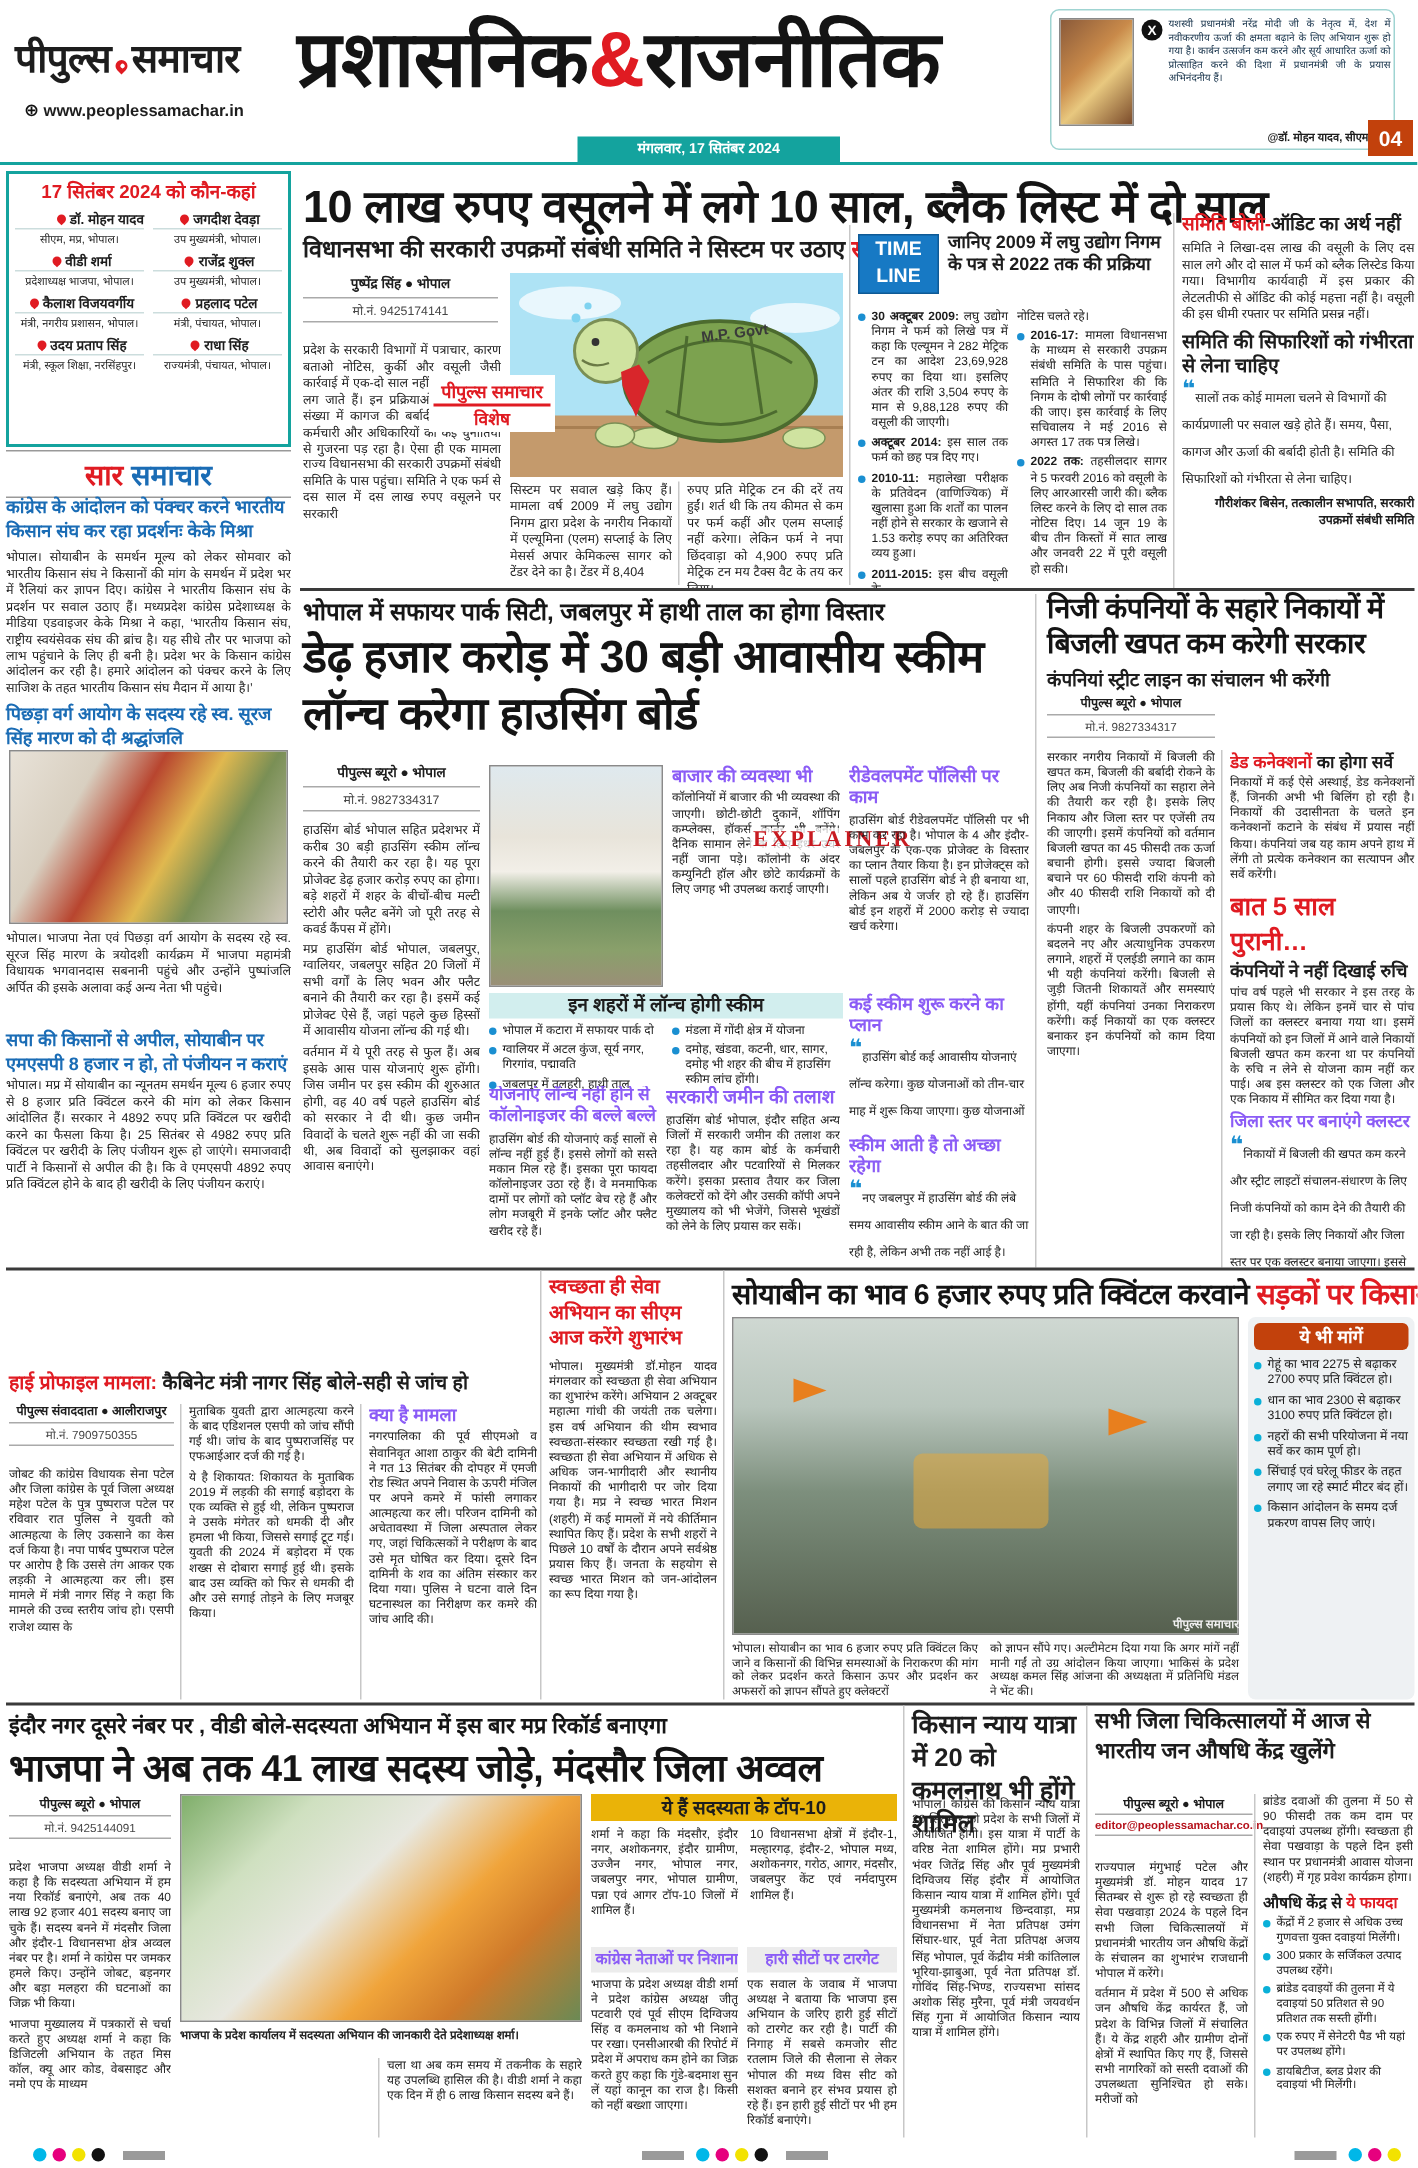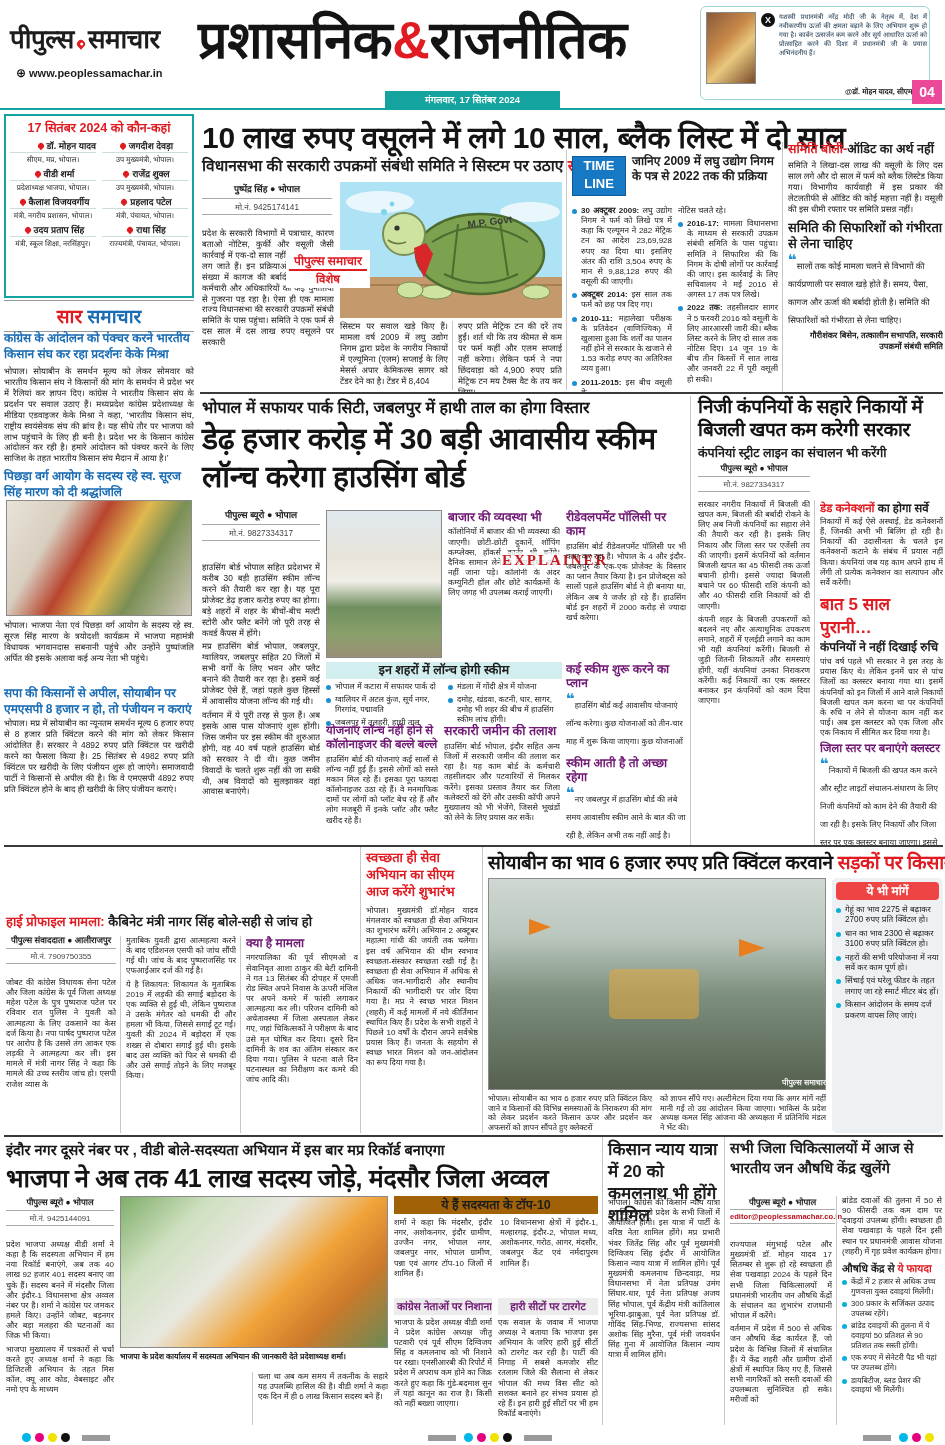--- a/index.html
+++ b/index.html
@@ -11,40 +11,40 @@
 .j p{margin:0 0 3px}
 .sm{font-size:8px;line-height:1.27}
 .bold{font-weight:bold}
 .red{color:#e01b22}
 .blue{color:#1a6cb5}
 .hl{background:#3a3a3a;height:1.5px}
 .vl{background:#c7c7c7;width:1px}
 .byl{text-align:center}
 .byl .n{font-weight:bold;font-size:9px}
 .byl .ph{font-size:8.2px;color:#454545;border-top:1px solid #aaa;border-bottom:1px solid #aaa;padding:2px 0;margin-top:3px}
-.sechead{font-weight:bold;font-size:12px;color:#701a75;margin:0 0 3px;line-height:1.2}
+.sechead{font-weight:bold;font-size:12px;color:#8b5cf6;margin:0 0 3px;line-height:1.2}
 .bul{display:flex;gap:4px;margin:0 0 3px}
 .bul .dot{flex:none;width:5px;height:5px;border-radius:50%;background:#1a8fd1;margin-top:3px}
 .bul .dot.cy{background:#0ab0d8}
 .qico{color:#1a8fd1;font-size:15px;font-weight:bold;line-height:.6;display:inline-block;vertical-align:top}
 .qico::before{content:"❝"}
 .attr{text-align:right;font-weight:bold;font-size:8.2px;margin-top:2px}
 .photo{border:1px solid #8a8a8a}
 .cap{font-size:7.8px;line-height:1.25;color:#222;text-align:justify}
 .globe::before{content:"⊕";font-size:12px;margin-right:3px;color:#111}
 .xlogo{display:inline-flex;width:14px;height:14px;border-radius:50%;background:#111;color:#fff;
   font-weight:bold;font-size:9px;align-items:center;justify-content:center}
 .pin{display:inline-block;width:8px;height:8px;background:#e01b22;border-radius:50% 50% 50% 0;
   transform:rotate(-45deg);margin:0 3px}
 .pin i{display:block;width:3px;height:3px;background:#fff;border-radius:50%;margin:2.5px auto}
 .regdot{width:9px;height:9px;border-radius:50%;display:inline-block;margin-right:4px}
 .regbar{width:28px;height:6px;background:#9a9a9a;display:inline-block;margin:0 8px 1px}
 .headline{font-weight:800;color:#141414;letter-spacing:-.3px}
 .kick{font-weight:bold;color:#161616}
-.titlestrip{background:#a16207;font-weight:bold;text-align:center}
+.titlestrip{background:#eab308;font-weight:bold;text-align:center}
 </style>
 </head>
 <body>
 
 <div class="page">
 
   <div class="ab" style="left:0;top:0;width:945px;height:112px">
     <div class="ab" style="left:10px;top:20px;width:190px;font-weight:800;font-size:26px;letter-spacing:-.5px">
       <span>पीपुल्स</span><span class="pin"><i></i></span><span>समाचार</span>
     </div>
@@ -55,21 +55,21 @@
       <span>प्रशासनिक</span><span class="red">&amp;</span><span>राजनीतिक</span>
     </div>
 
     <div class="ab" style="left:700px;top:6px;width:230px;height:94px;border:1.5px solid #9fd4d2;border-radius:6px;background:#fff;padding:4px">
       <div class="ab photo" style="left:5px;top:5px;width:50px;height:72px;background:linear-gradient(135deg,#8a5a3a,#c98a4a 40%,#e8c87f 60%,#7a4a2a)"></div>
       <span class="xlogo ab" style="left:60px;top:6px">X</span>
       <div class="ab" style="left:78px;top:5px;width:148px;font-size:6.7px;line-height:1.35;color:#16324a;text-align:justify">यशस्वी प्रधानमंत्री नरेंद्र मोदी जी के नेतृत्व में, देश में नवीकरणीय ऊर्जा की क्षमता बढ़ाने के लिए अभियान शुरू हो गया है। कार्बन उत्सर्जन कम करने और सूर्य आधारित ऊर्जा को प्रोत्साहित करने की दिशा में प्रधानमंत्री जी के प्रयास अभिनंदनीय हैं।</div>
       <div class="ab bold" style="right:6px;bottom:3px;font-size:7.4px">@डॉ. मोहन यादव, सीएम मप्र</div>
     </div>
     <div class="ab" style="left:385px;top:91px;width:175px;height:17px;background:#14a39e;color:#fff;font-size:9.5px;font-weight:bold;text-align:center;line-height:17px">मंगलवार, 17 सितंबर 2024</div>
-    <div class="ab" style="left:912px;top:80px;width:30px;height:24px;background:#ec4899;color:#fff;font-weight:800;font-size:14px;text-align:center;line-height:24px">04</div>
+    <div class="ab" style="left:912px;top:80px;width:30px;height:24px;background:#c2410c;color:#fff;font-weight:800;font-size:14px;text-align:center;line-height:24px">04</div>
     <div class="ab" style="left:0;top:108px;width:945px;height:2px;background:#14a39e"></div>
   </div>
 
   <div class="ab" style="left:4px;top:114px;width:190px;height:184px;border:2px solid #14a39e;padding:3px 4px">
     <div class="red bold" style="font-size:12.5px;text-align:center;margin-bottom:3px">17 सितंबर 2024 को कौन-कहां</div>
     <div style="display:grid;grid-template-columns:1fr 1fr;column-gap:6px;row-gap:3px">
       <div>
           <div style="font-size:9px;font-weight:bold;text-align:right"><span class="pin" style="width:6px;height:6px"></span><span>डॉ. मोहन यादव</span></div>
           <div style="font-size:7.3px;text-align:center;border-top:1px solid #cdd;padding-top:1px">सीएम, मप्र, भोपाल।</div>
         </div>
@@ -206,21 +206,21 @@
   </div>
 
   <div class="ab hl" style="left:200px;top:392px;width:743px"></div>
 
   <div class="ab kick" style="left:202px;top:396px;width:484px;font-size:16px">भोपाल में सफायर पार्क सिटी, जबलपुर में हाथी ताल का होगा विस्तार</div>
   <div class="ab headline" style="left:202px;top:420px;width:484px;font-size:30px;line-height:1.25">डेढ़ हजार करोड़ में 30 बड़ी आवासीय स्कीम लॉन्च करेगा हाउसिंग बोर्ड</div>
   <div class="ab byl" style="left:202px;top:508px;width:118px">
     <div class="n">पीपुल्स ब्यूरो ● भोपाल</div>
     <div class="ph">मो.नं. 9827334317</div>
   </div>
-  <div class="ab j" style="left:202px;top:562px;width:118px;height:290px;overflow:hidden">
+  <div class="ab j" style="left:202px;top:548px;width:118px;height:290px;overflow:hidden">
     <p>हाउसिंग बोर्ड भोपाल सहित प्रदेशभर में करीब 30 बड़ी हाउसिंग स्कीम लॉन्च करने की तैयारी कर रहा है। यह पूरा प्रोजेक्ट डेढ़ हजार करोड़ रुपए का होगा। बड़े शहरों में शहर के बीचों-बीच मल्टी स्टोरी और फ्लैट बनेंगे जो पूरी तरह से कवर्ड कैंपस में होंगे।</p>
     <p>मप्र हाउसिंग बोर्ड भोपाल, जबलपुर, ग्वालियर, जबलपुर सहित 20 जिलों में सभी वर्गों के लिए भवन और फ्लैट बनाने की तैयारी कर रहा है। इसमें कई प्रोजेक्ट ऐसे हैं, जहां पहले कुछ हिस्सों में आवासीय योजना लॉन्च की गई थी।</p>
     <p>वर्तमान में ये पूरी तरह से फुल हैं। अब इसके आस पास योजनाएं शुरू होंगी। जिस जमीन पर इस स्कीम की शुरुआत होगी, वह 40 वर्ष पहले हाउसिंग बोर्ड को सरकार ने दी थी। कुछ जमीन विवादों के चलते शुरू नहीं की जा सकी थी, अब विवादों को सुलझाकर वहां आवास बनाएंगे।</p>
   </div>
   <div class="ab photo" style="left:326px;top:510px;width:116px;height:148px;background:linear-gradient(180deg,#dfe9ee 0%,#e8e4da 32%,#f2efe8 48%,#6f8f5f 66%,#8aa06b 84%,#9a8f77 100%)"></div>
   <div class="ab" style="left:448px;top:510px;width:112px;height:150px;overflow:hidden">
     <div class="sechead">बाजार की व्यवस्था भी</div>
     <div class="j sm">कॉलोनियों में बाजार की भी व्यवस्था की जाएगी। छोटी-छोटी दुकानें, शॉपिंग कम्प्लेक्स, हॉकर्स कार्नर भी बनेंगे। दैनिक सामान लेने के लिए इधर उधर नहीं जाना पड़े। कॉलोनी के अंदर कम्युनिटी हॉल और छोटे कार्यक्रमों के लिए जगह भी उपलब्ध कराई जाएगी।</div>
   </div>
   <div class="ab" style="left:500px;top:552px;font-family:'Liberation Serif',serif;color:#c81a20;font-weight:bold;font-size:15px;letter-spacing:2px;background:rgba(255,255,255,.75);padding:0 2px">EXPLAINER</div>
@@ -332,21 +332,21 @@
   </div>
   <div class="ab photo" style="left:488px;top:878px;width:338px;height:212px;background:linear-gradient(180deg,#cfd8d2 0%,#b9c6bd 28%,#7d8f7d 55%,#6b7a68 75%,#56604f 100%)">
     <div class="ab" style="left:40px;top:40px;width:0;height:0;border-left:22px solid #e87f1e;border-top:8px solid transparent;border-bottom:8px solid transparent"></div>
     <div class="ab" style="left:250px;top:60px;width:0;height:0;border-left:26px solid #e87f1e;border-top:9px solid transparent;border-bottom:9px solid transparent"></div>
     <div class="ab" style="left:120px;top:90px;width:90px;height:50px;background:rgba(230,170,60,.55);border-radius:6px"></div>
   </div>
   <div class="ab cap" style="left:488px;top:1094px;width:164px">भोपाल। सोयाबीन का भाव 6 हजार रुपए प्रति क्विंटल किए जाने व किसानों की विभिन्न समस्याओं के निराकरण की मांग को लेकर प्रदर्शन करते किसान ऊपर और प्रदर्शन कर अफसरों को ज्ञापन सौंपते हुए क्लेक्टरों</div>
   <div class="ab cap" style="left:660px;top:1094px;width:166px">को ज्ञापन सौंपे गए। अल्टीमेटम दिया गया कि अगर मांगें नहीं मानी गईं तो उग्र आंदोलन किया जाएगा। भाकिसं के प्रदेश अध्यक्ष कमल सिंह आंजना की अध्यक्षता में प्रतिनिधि मंडल ने भेंट की।</div>
   <div class="ab cap bold" style="left:740px;top:1078px;width:86px;text-align:right;color:#f0f0f0">पीपुल्स समाचार</div>
   <div class="ab" style="left:832px;top:878px;width:111px;height:255px;background:#eef1f3;border-radius:5px;padding:4px">
-    <div style="background:#ef4444;color:#fff;font-weight:bold;font-size:12px;text-align:center;border-radius:4px;height:18px;line-height:18px;margin-bottom:5px">ये भी मांगें</div>
+    <div style="background:#c2410c;color:#fff;font-weight:bold;font-size:12px;text-align:center;border-radius:4px;height:18px;line-height:18px;margin-bottom:5px">ये भी मांगें</div>
     <div class="bul">
         <span class="dot cy"></span>
         <span class="sm" style="font-size:8.2px">गेहूं का भाव 2275 से बढ़ाकर 2700 रुपए प्रति क्विंटल हो।</span>
       </div>
     <div class="bul">
         <span class="dot cy"></span>
         <span class="sm" style="font-size:8.2px">धान का भाव 2300 से बढ़ाकर 3100 रुपए प्रति क्विंटल हो।</span>
       </div>
     <div class="bul">
         <span class="dot cy"></span>

